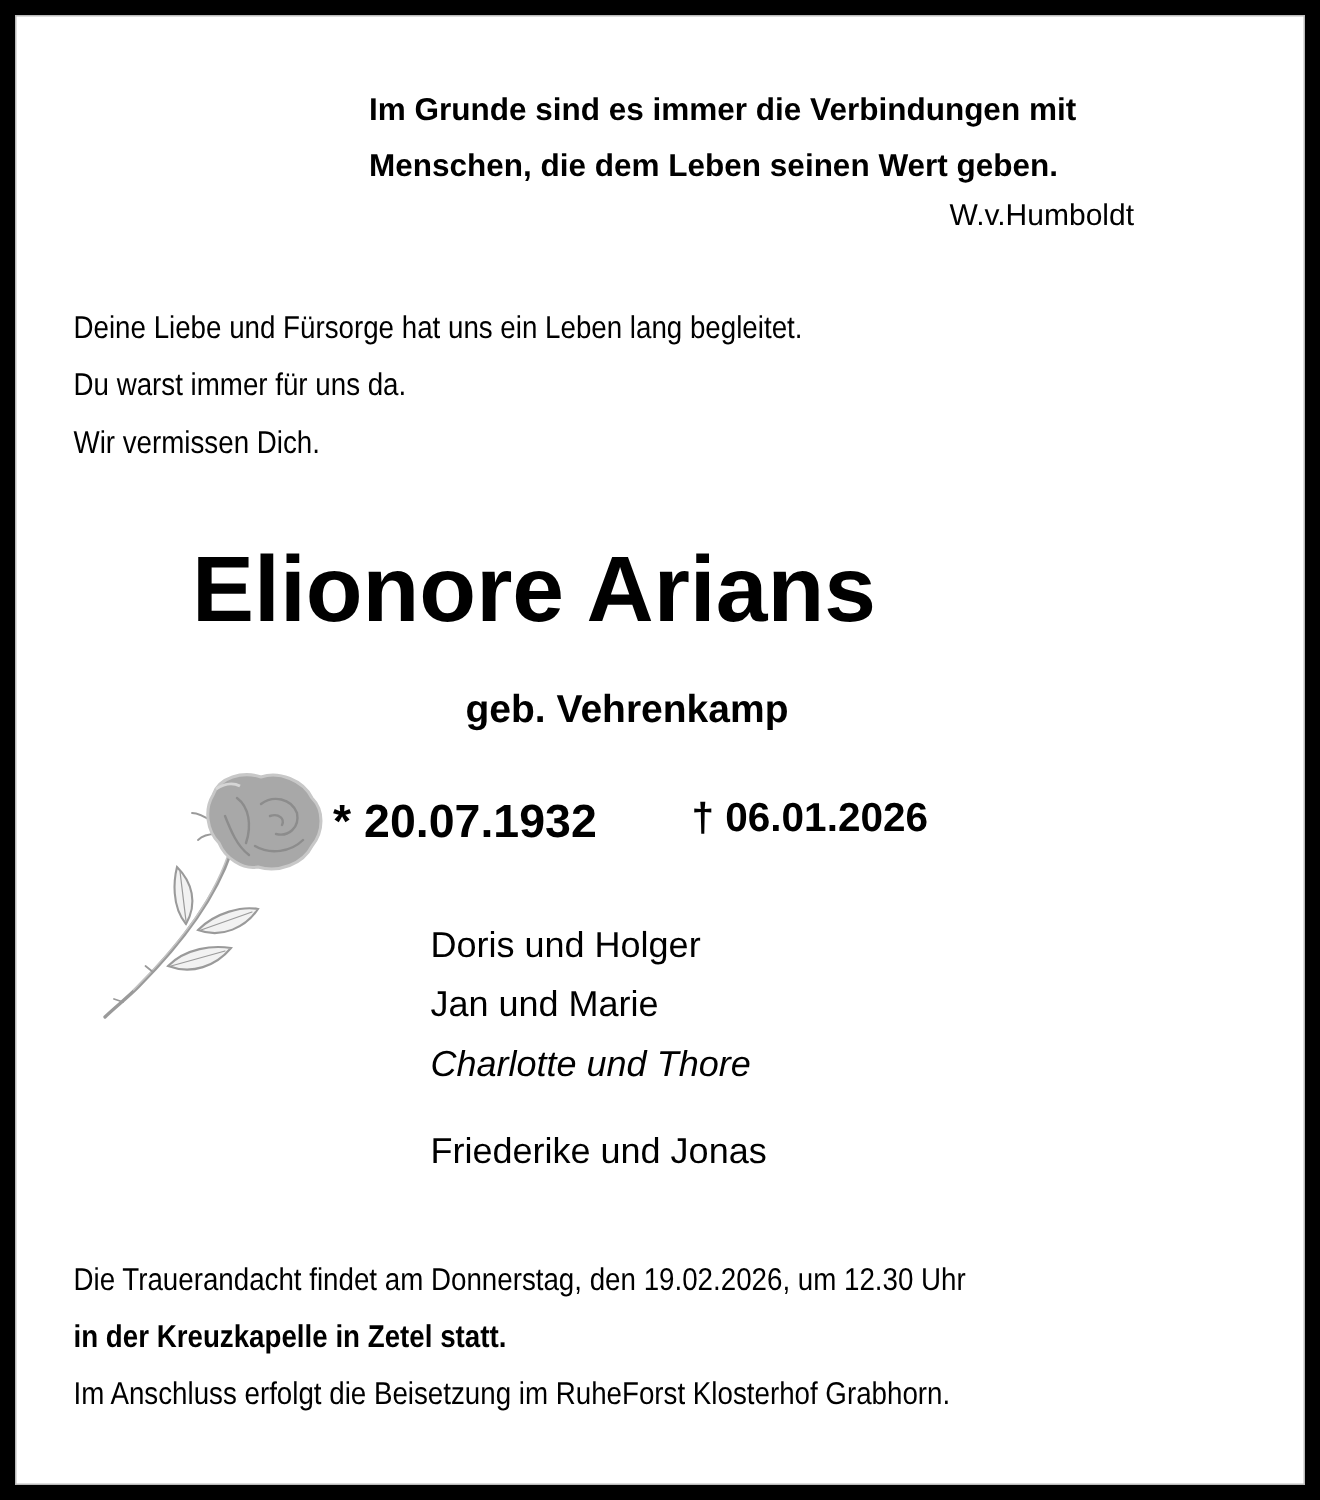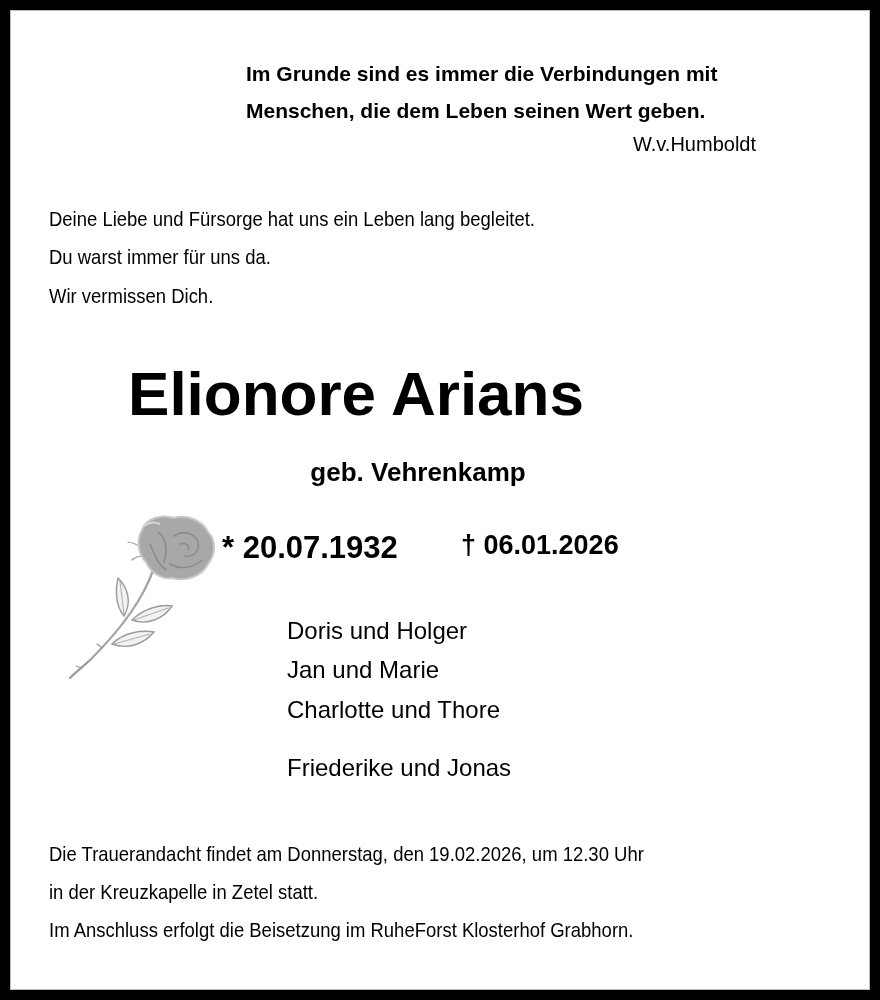--- a/index.html
+++ b/index.html
@@ -16,25 +16,25 @@
   .intro.l1 { top: 208px; }
   .intro.l2 { top: 246px; }
   .intro.l3 { top: 285px; }
   .name { left: 0; width: 712px; text-align: center; top: 362px; font-size: 62px; font-weight: bold; line-height: 64px; }
   .maiden { left: 0; width: 836px; text-align: center; top: 458px; font-size: 26px; font-weight: bold; line-height: 28px; }
   .birth { left: 222px; top: 533px; font-size: 31px; font-weight: bold; line-height: 30px; }
   .death { left: 461px; top: 530px; font-size: 27px; font-weight: bold; line-height: 30px; }
   .family { left: 287px; font-size: 24px; line-height: 26px; }
   .family.f0 { top: 618px; }
   .family.f1 { top: 657px; }
-  .family.f2 { top: 697px; }
+  .family.f2 { top: 697px; font-style: italic; }
   .family.f3 { top: 755px; }
   .service { left: 49px; font-size: 21px; line-height: 21px; }
   .service.l1 { top: 843px; }
-  .service.l2 { top: 881px; }
+  .service.l2 { top: 881px; font-weight: bold; }
   .service.l3 { top: 919px; }
   .rose { position: absolute; left: 62px; top: 508px; width: 160px; height: 176px; }
 </style>
 </head>
 <body>
 
 <div class="frame"></div>
 <div class="inner-line"></div>
 
 <div class="abs quote l1">Im Grunde sind es immer die Verbindungen mit</div>

